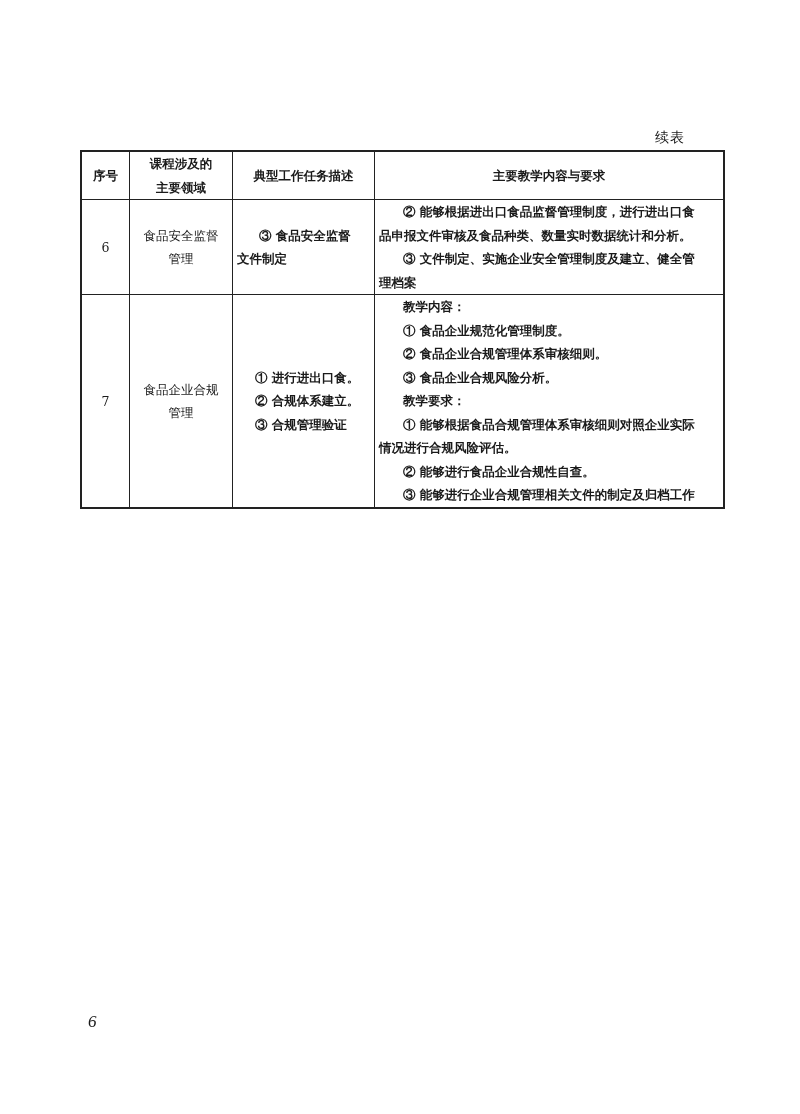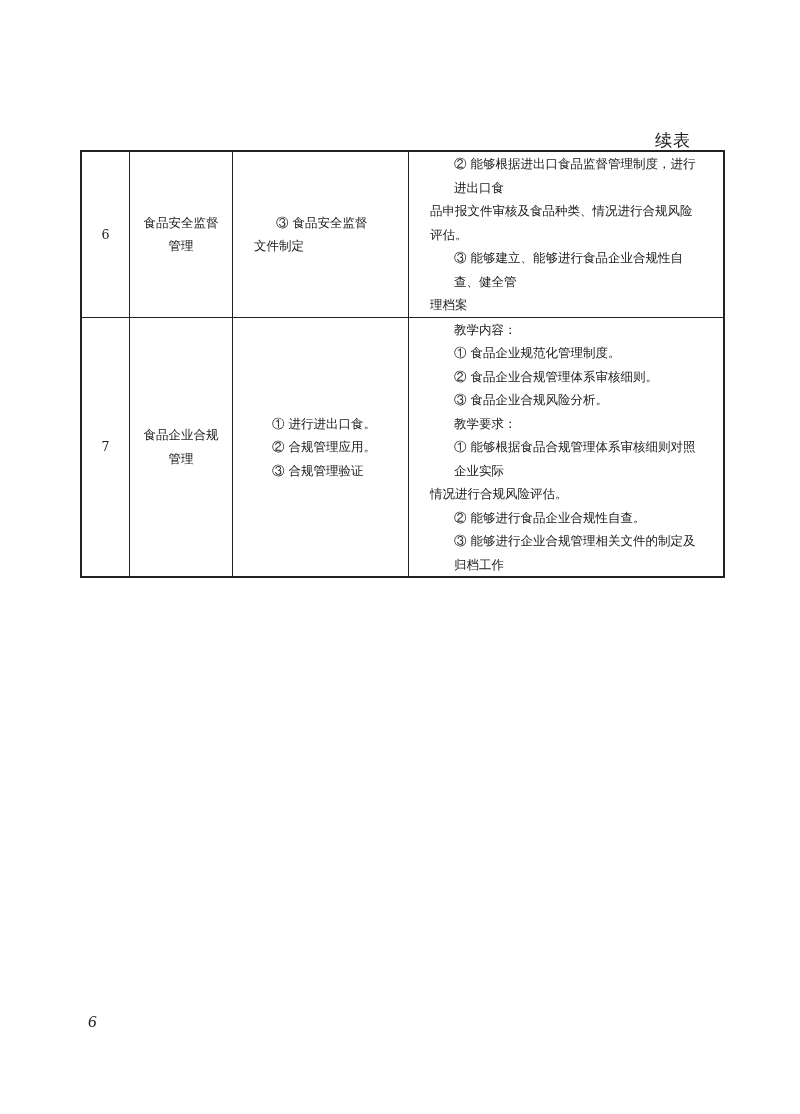--- a/index.html
+++ b/index.html
@@ -1,69 +1,78 @@
 <!DOCTYPE html>
 <html><head>
 <meta charset="utf-8">
 <style>
   html, body { margin: 0; padding: 0; background: #ffffff; }
   body { width: 800px; height: 1114px; position: relative; font-family: "DejaVu Serif", "Liberation Serif", serif; color: #1a1a1a; }
-  .caption { position: absolute; top: 129px; left: 655px; font-size: 17px; letter-spacing: 1px; }
+  .caption { position: absolute; top: 129px; left: 655px; font-size: 14px; letter-spacing: 1px; }
   table { position: absolute; left: 80px; top: 150px; width: 645px; border-collapse: collapse; font-size: 12.5px; }
   td, th { border: 1px solid #222; vertical-align: middle; padding: 0; }
   table { border: 2px solid #222; }
   th { font-weight: bold; font-family: "DejaVu Sans", "Liberation Sans", sans-serif; font-size: 12.5px; height: 47px; line-height: 23px; text-align: center; }
   .c1 { width: 47px; text-align: center; }
   .c2 { width: 102px; text-align: center; }
   .c3 { width: 133px; }
   .c4 { }
   .r6 td { height: 93px; }
   .r7 td { height: 212px; margin-left: 20px; }
   .line { display: block; line-height: 23.5px; }
   .ind { padding-left: 24px; }
-  .cell-pad { padding: 0 21px; }
+  .cell-pad { padding: 0 4px; font-weight: bold; }
   .c3 .line.first { padding-left: 22px; }
   .centered-list { padding-left: 18px; }
   .page-num { position: absolute; left: 88px; top: 1012px; font-style: italic; font-size: 17px; font-family: "Liberation Serif", serif; }
 </style>
 </head>
 <body>
 
 <div class="caption">续表</div>
 
 <table>
   <tbody>
+      <tr>
+    <th class="c1">序号</th>
+    <th class="c2">
+      <span class="line">课程涉及的</span>
+      <span class="line">主要领域</span>
+    </th>
+    <th class="c3" style="text-align:center">典型工作任务描述</th>
+    <th class="c4">主要教学内容与要求</th>
+  </tr>
 
   <tr class="r6">
     <td class="c1">6</td>
     <td class="c2">
       <span class="line">食品安全监督</span>
       <span class="line">管理</span>
     </td>
     <td class="c3 cell-pad">
       <span class="line first">③ 食品安全监督</span>
       <span class="line">文件制定</span>
     </td>
     <td class="c4 cell-pad">
       <span class="line ind">② 能够根据进出口食品监督管理制度，进行进出口食</span>
-      <span class="line">品申报文件审核及食品种类、情况进行合规风险评估。</span>
-      <span class="line ind">③ 能够建立、能够进行食品企业合规性自查、健全管</span>
+      <span class="line">品申报文件审核及食品种类、数量实时数据统计和分析。</span>
+      <span class="line ind">③ 文件制定、实施企业安全管理制度及建立、健全管</span>
       <span class="line">理档案</span>
     </td>
   </tr>
 
   <tr class="r7">
     <td class="c1">7</td>
     <td class="c2">
       <span class="line">食品企业合规</span>
       <span class="line">管理</span>
     </td>
     <td class="c3 cell-pad">
       <span class="line centered-list">① 进行进出口食。</span>
-      <span class="line centered-list">② 合规管理应用。</span>
+      <span class="line centered-list">② 合规体系建立。</span>
       <span class="line centered-list">③ 合规管理验证</span>
     </td>
     <td class="c4 cell-pad">
       <span class="line ind">教学内容：</span>
       <span class="line ind">① 食品企业规范化管理制度。</span>
       <span class="line ind">② 食品企业合规管理体系审核细则。</span>
       <span class="line ind">③ 食品企业合规风险分析。</span>
       <span class="line ind">教学要求：</span>
       <span class="line ind">① 能够根据食品合规管理体系审核细则对照企业实际</span>
       <span class="line">情况进行合规风险评估。</span>

